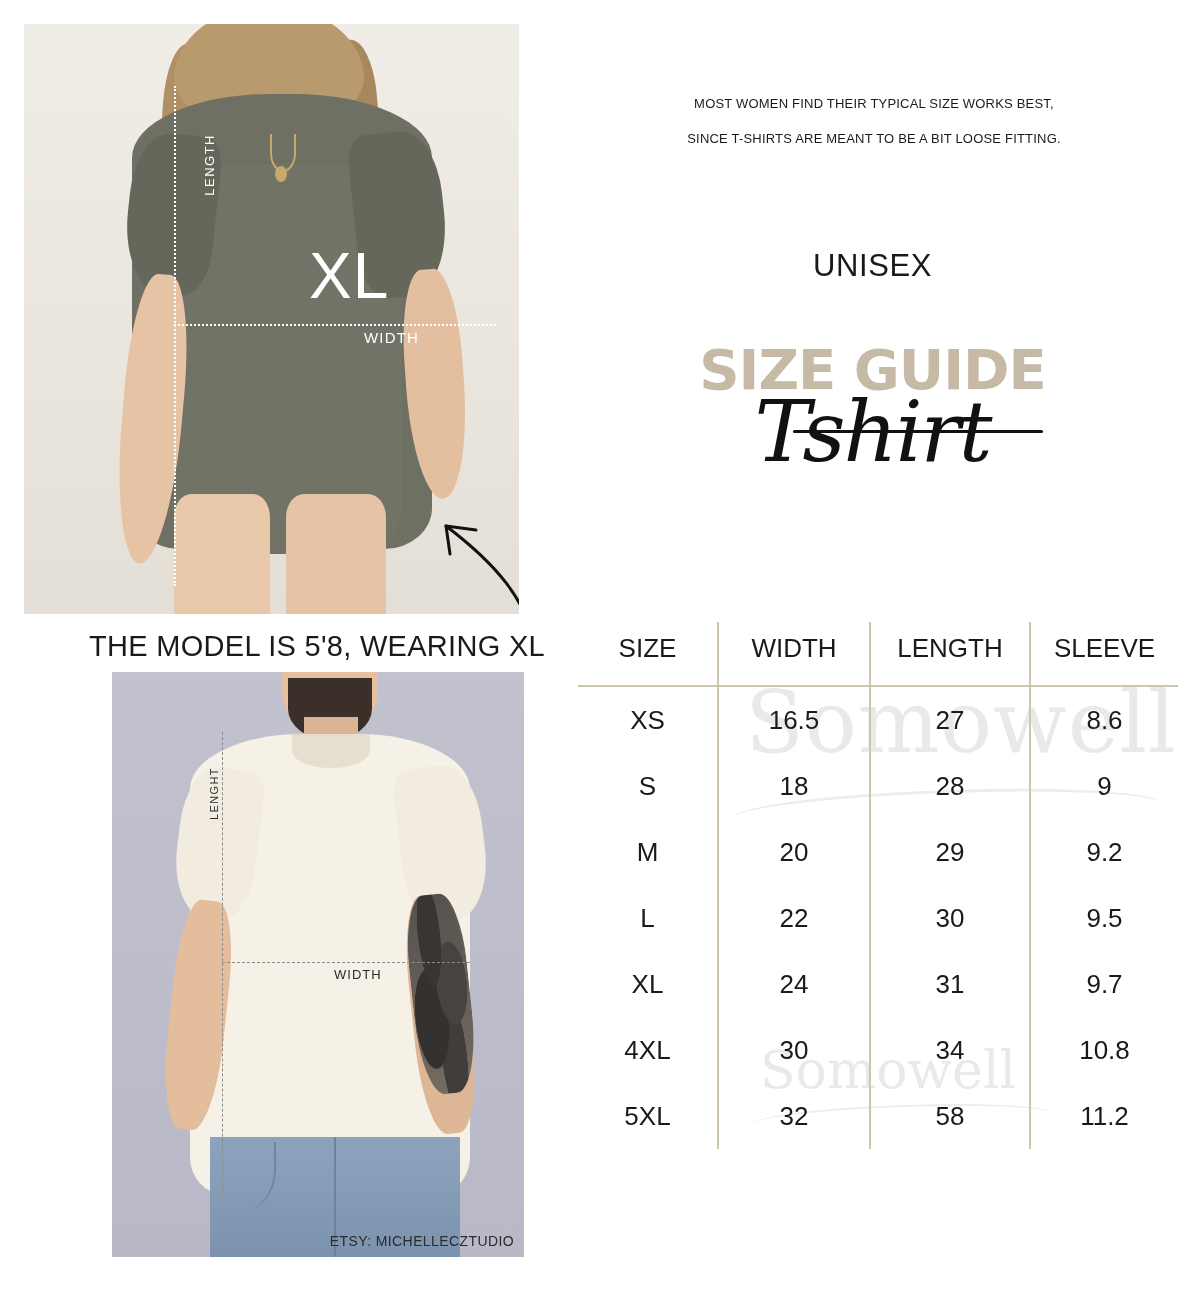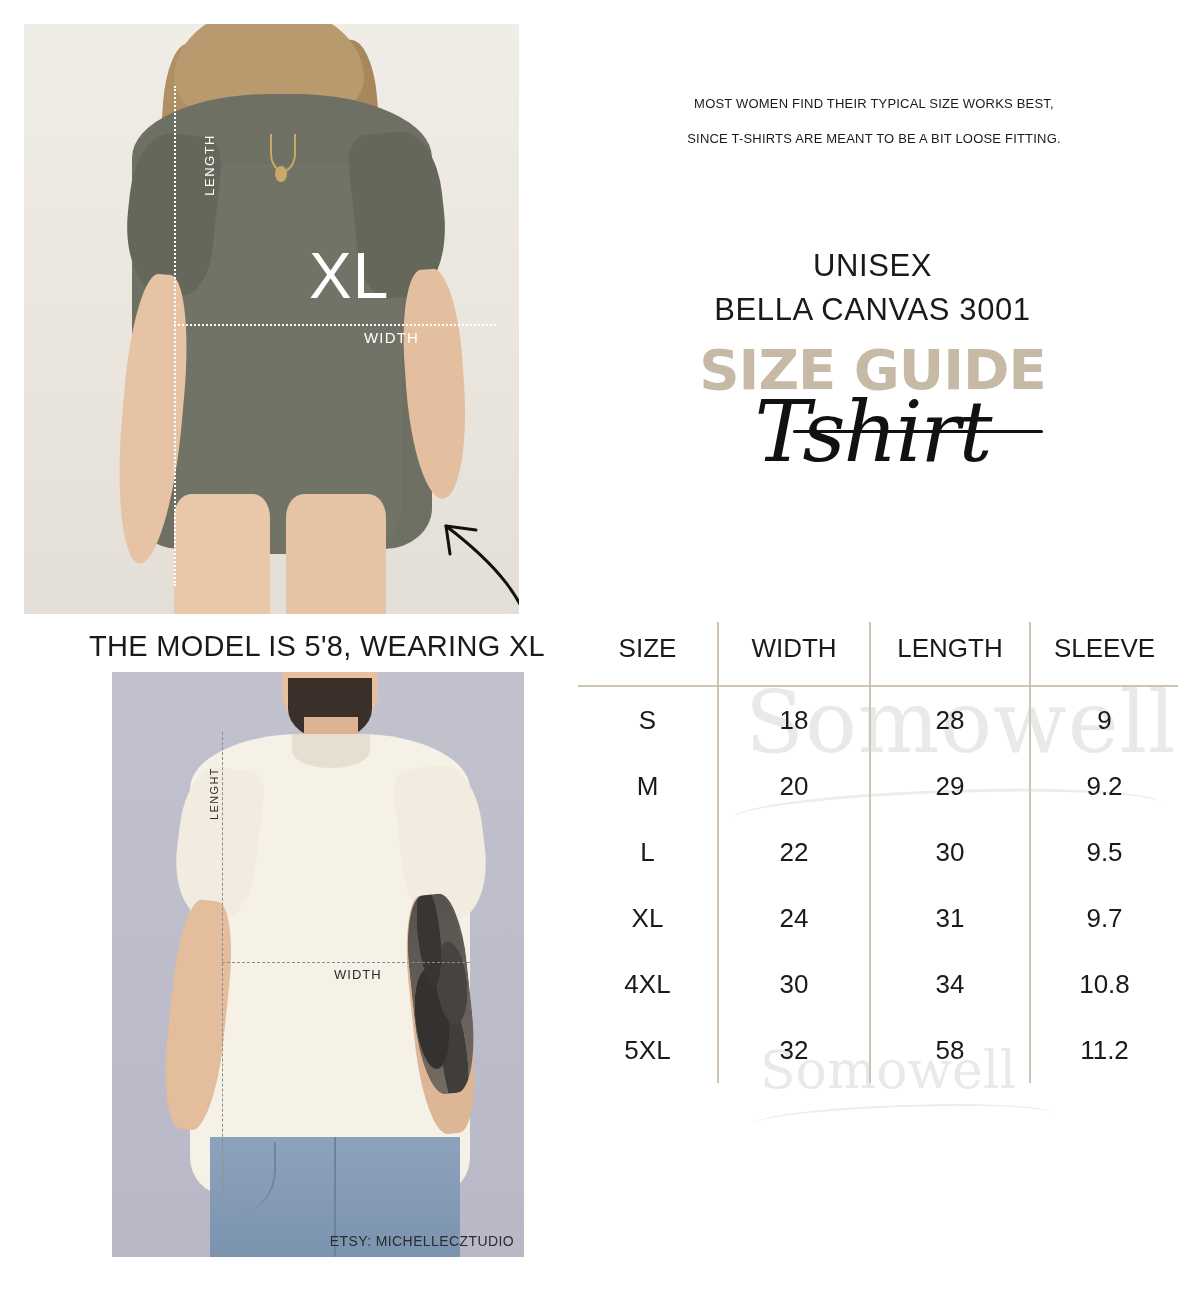--- a/index.html
+++ b/index.html
@@ -607,21 +607,20 @@
 </div>
 
 <div class="right-col">
 
   <div class="intro">
     <div>MOST WOMEN FIND THEIR TYPICAL SIZE WORKS BEST,</div>
     <div>SINCE T-SHIRTS ARE MEANT TO BE A BIT LOOSE FITTING.</div>
   </div>
 
   <div class="brand-line1">UNISEX</div>
-  <div class="brand-line2">BELLA CANVAS 3001</div>
 
   <div class="size-guide-word">SIZE GUIDE</div>
   <div class="tshirt-script">Tshirt</div>
   <div class="script-underline"></div>
 
   <div class="wm wm1">Somowell</div>
   <div class="wm1-swish"></div>
   <div class="wm wm2">Somowell</div>
   <div class="wm2-swish"></div>
 
@@ -635,20 +634,26 @@
     <thead>
       <tr>
         <th>SIZE</th>
         <th class="cdiv">WIDTH</th>
         <th class="cdiv">LENGTH</th>
         <th class="cdiv">SLEEVE</th>
       </tr>
     </thead>
     <tbody>
       <tr>
+        <td>XS</td>
+        <td class="cdiv">16.5</td>
+        <td class="cdiv">27</td>
+        <td class="cdiv">8.6</td>
+      </tr>
+      <tr>
         <td>S</td>
         <td class="cdiv">18</td>
         <td class="cdiv">28</td>
         <td class="cdiv">9</td>
       </tr>
       <tr>
         <td>M</td>
         <td class="cdiv">20</td>
         <td class="cdiv">29</td>
         <td class="cdiv">9.2</td>

